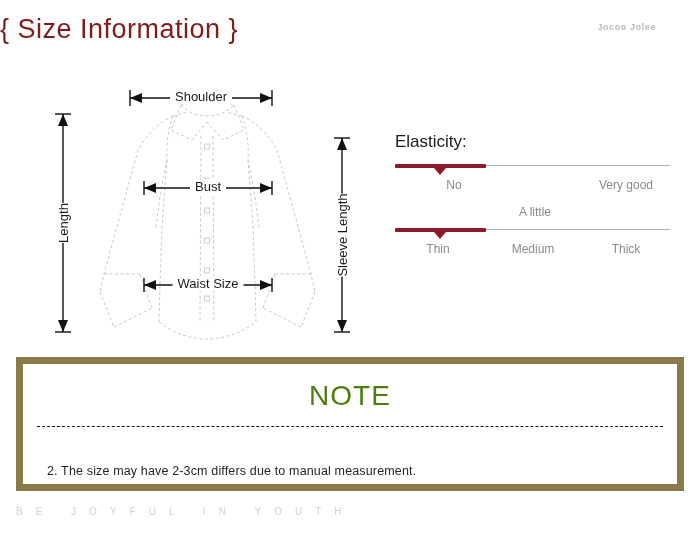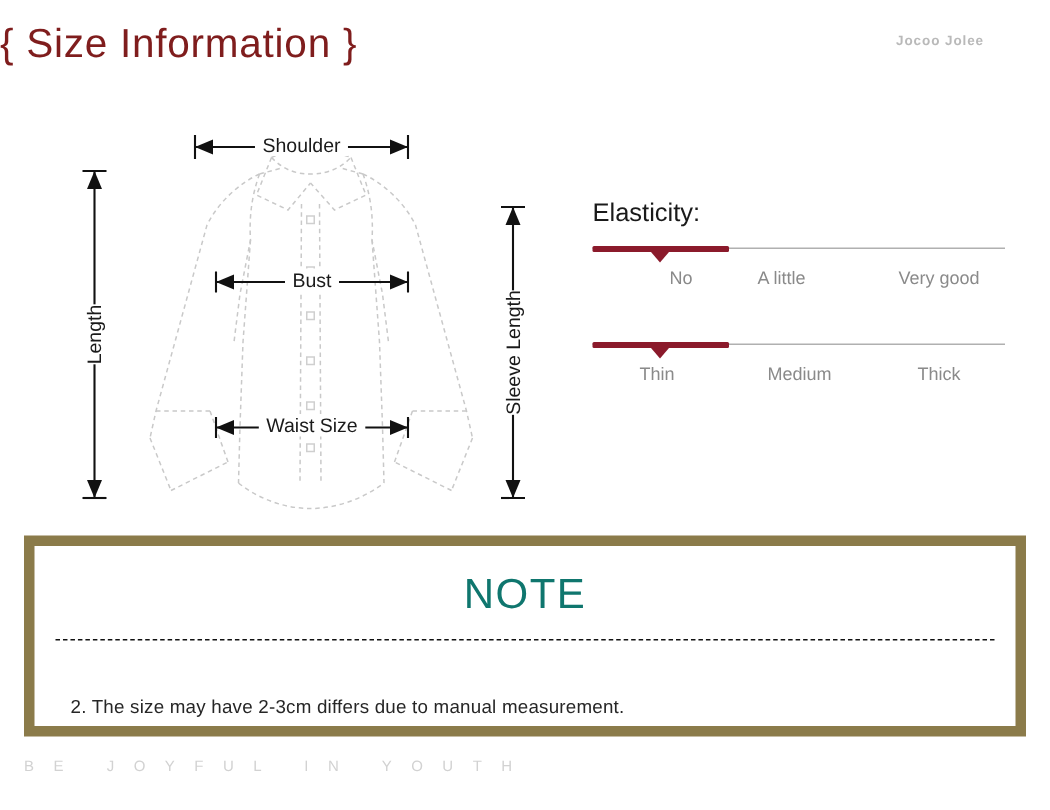--- a/index.html
+++ b/index.html
@@ -140,21 +140,21 @@
     height: 100%;
     box-sizing: border-box;
     padding: 0;
   }
   #note-heading {
     position: absolute;
     left: 0; top: 16px;
     width: 100%;
     text-align: center;
     font-size: 28px;
-    color: #0f766e;
+    color: #4d7c0f;
     font-weight: 400;
     letter-spacing: 1px;
   }
   #note-divider {
     position: absolute;
     left: 14px;
     top: 62px;
     width: 626px;
     height: 0;
     border-top: 1px dashed #111111;
@@ -291,21 +291,21 @@
 
   <div class="scale-block" id="scale-elasticity" style="left:395px; top:132px;">
     <div class="scale-title">Elasticity:</div>
     <div class="scale-track">
       <div class="track-base"></div>
       <div class="track-fill" style="background:#8B1A2B;"></div>
       <div class="track-marker"></div>
     </div>
     <div class="scale-options">
       <div class="scale-opt" style="left:59px;">No</div>
-      <div class="scale-opt" style="left:126px;">A little</div>
+      <div class="scale-opt" style="left:140px;margin-top:27px;">A little</div>
       <div class="scale-opt" style="left:231px;">Very good</div>
     </div>
   </div>
 
   <div class="scale-block" id="scale-thickness" style="left:395px; top:228px;">
     <div class="scale-track">
       <div class="track-base"></div>
       <div class="track-fill" style="background:#8B1A2B;"></div>
       <div class="track-marker"></div>
     </div>

